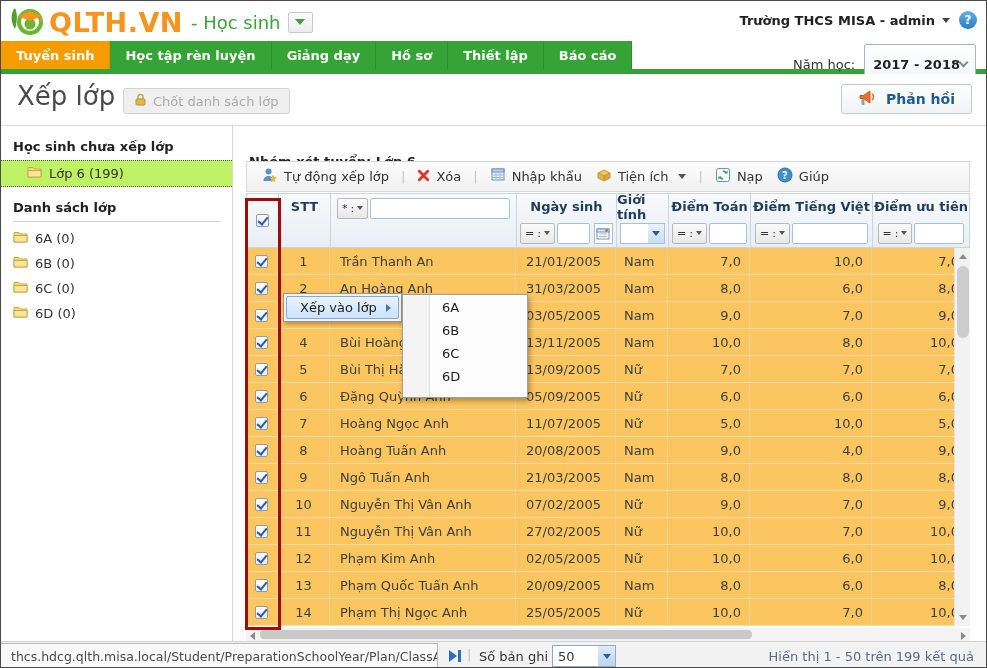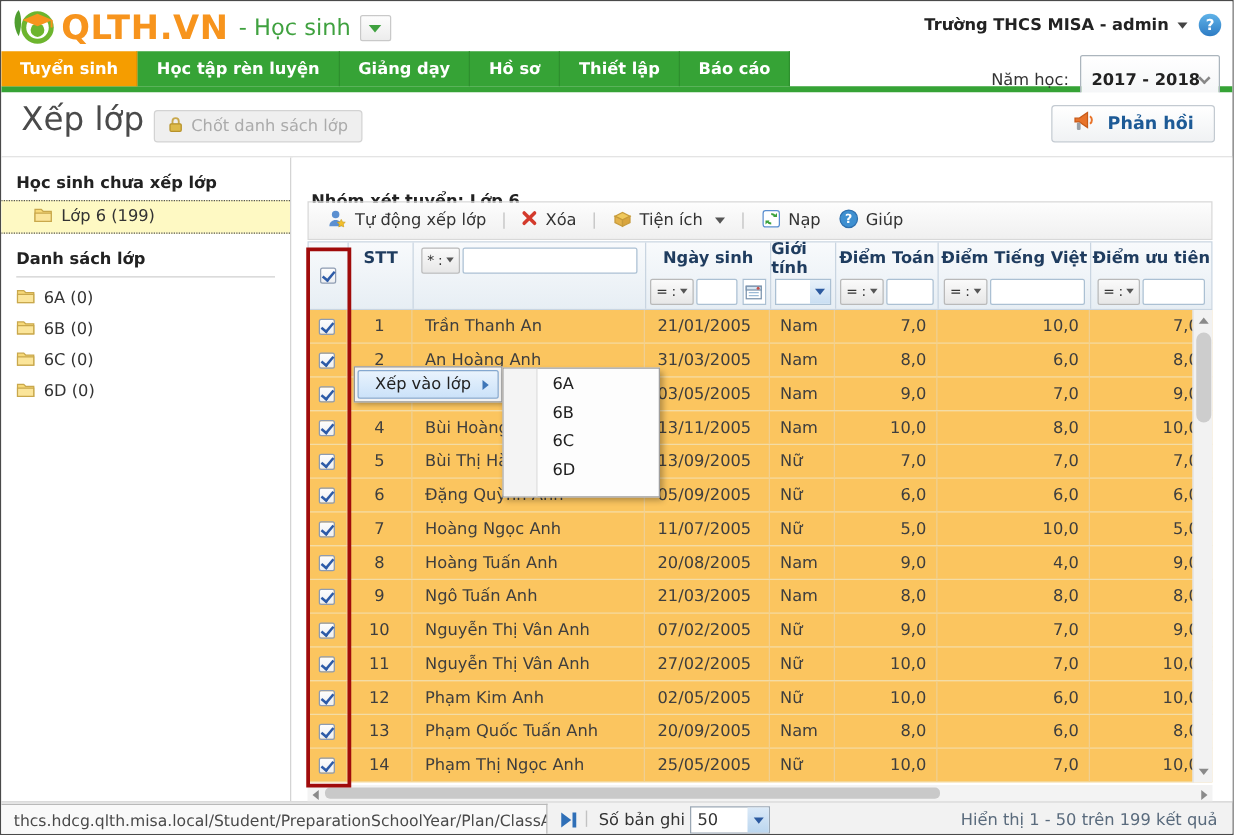--- a/index.html
+++ b/index.html
@@ -39,21 +39,21 @@
   .page-title{position:absolute;left:16px;top:7px;font-size:26px;color:#4A4A4A;}
   .lock-btn{position:absolute;left:122px;top:14px;height:26px;background:#EFEFEF;border:1px solid #D3D3D3;border-radius:3px;
     color:#ABABAB;display:flex;align-items:center;gap:7px;padding:0 11px;cursor:default;}
   .feedback-btn{position:absolute;right:14px;top:10px;height:30px;border:1px solid #C3CAD1;border-radius:3px;
     background:linear-gradient(#FFFFFF,#F0F2F4);display:flex;align-items:center;gap:9px;padding:0 16px;
     color:#1D5A96;font-weight:bold;font-size:14px;cursor:pointer;}
 
   
   .sidebar{position:absolute;left:0;top:125px;width:232px;height:515px;background:#fff;border-right:1px solid #D4D4D4;}
   .side-header{margin:13px 12px 6px;font-weight:bold;color:#222;}
-  .side-selected{height:27px;background:#fef9c3;border-top:1px dotted #555;border-bottom:1px dotted #555;
+  .side-selected{height:27px;background:#bef264;border-top:1px dotted #555;border-bottom:1px dotted #555;
     display:flex;align-items:center;gap:7px;padding-left:26px;color:#333;cursor:pointer;}
   .side-divider{height:1px;background:#CFCFCF;margin:6px 12px 4px;}
   .side-item{height:25px;display:flex;align-items:center;gap:7px;padding-left:12px;cursor:pointer;color:#333;}
 
   
   .main{position:absolute;left:233px;top:125px;width:754px;height:515px;background:#fff;}
   .group-title{position:absolute;left:15px;top:28px;font-weight:bold;color:#222;}
   .toolbar{position:absolute;left:12px;top:35px;width:724px;height:31px;border:1px solid #D8D8D8;
     background:linear-gradient(#FDFDFD,#F0F0F0);display:flex;align-items:center;padding:0 8px;}
   .tbtn{display:flex;align-items:center;gap:6px;padding:3px 7px;border-radius:3px;color:#333;cursor:pointer;white-space:nowrap;}
@@ -259,20 +259,28 @@
         <span class="tbsep">|</span>
         <div class="tbtn">
           <span><svg width="13" height="13" viewBox="0 0 14 14">
               <path d="M2.5 2.5 L11.5 11.5 M11.5 2.5 L2.5 11.5" stroke="#D33A2C" stroke-width="3" stroke-linecap="round"></path>
             </svg></span>
           <span>Xóa</span>
         </div>
         <span class="tbsep">|</span>
         <div class="tbtn">
           <span><svg width="16" height="16" viewBox="0 0 16 16">
+              <rect x="2" y="2" width="12" height="11" fill="#EAF2FA" stroke="#6D93B8"></rect>
+              <rect x="2" y="2" width="12" height="3" fill="#BDD4EA" stroke="#6D93B8"></rect>
+              <path d="M2 8h12M2 10.5h12M6 5v8M10 5v8" stroke="#9DBBD6" stroke-width="1"></path>
+            </svg></span>
+          <span>Nhập khẩu</span>
+        </div>
+        <div class="tbtn">
+          <span><svg width="16" height="16" viewBox="0 0 16 16">
               <path d="M2 6l6-3 6 3-6 3z" fill="#F0C95C" stroke="#C79B3B"></path>
               <path d="M2 6v5l6 3V9z" fill="#E3B24B" stroke="#C79B3B"></path>
               <path d="M14 6v5l-6 3V9z" fill="#D9A53E" stroke="#C79B3B"></path>
             </svg></span>
           <span>Tiện ích</span>
           <span class="caret-sm"></span>
         </div>
         <span class="tbsep">|</span>
         <div class="tbtn">
           <span><svg width="16" height="16" viewBox="0 0 16 16">

